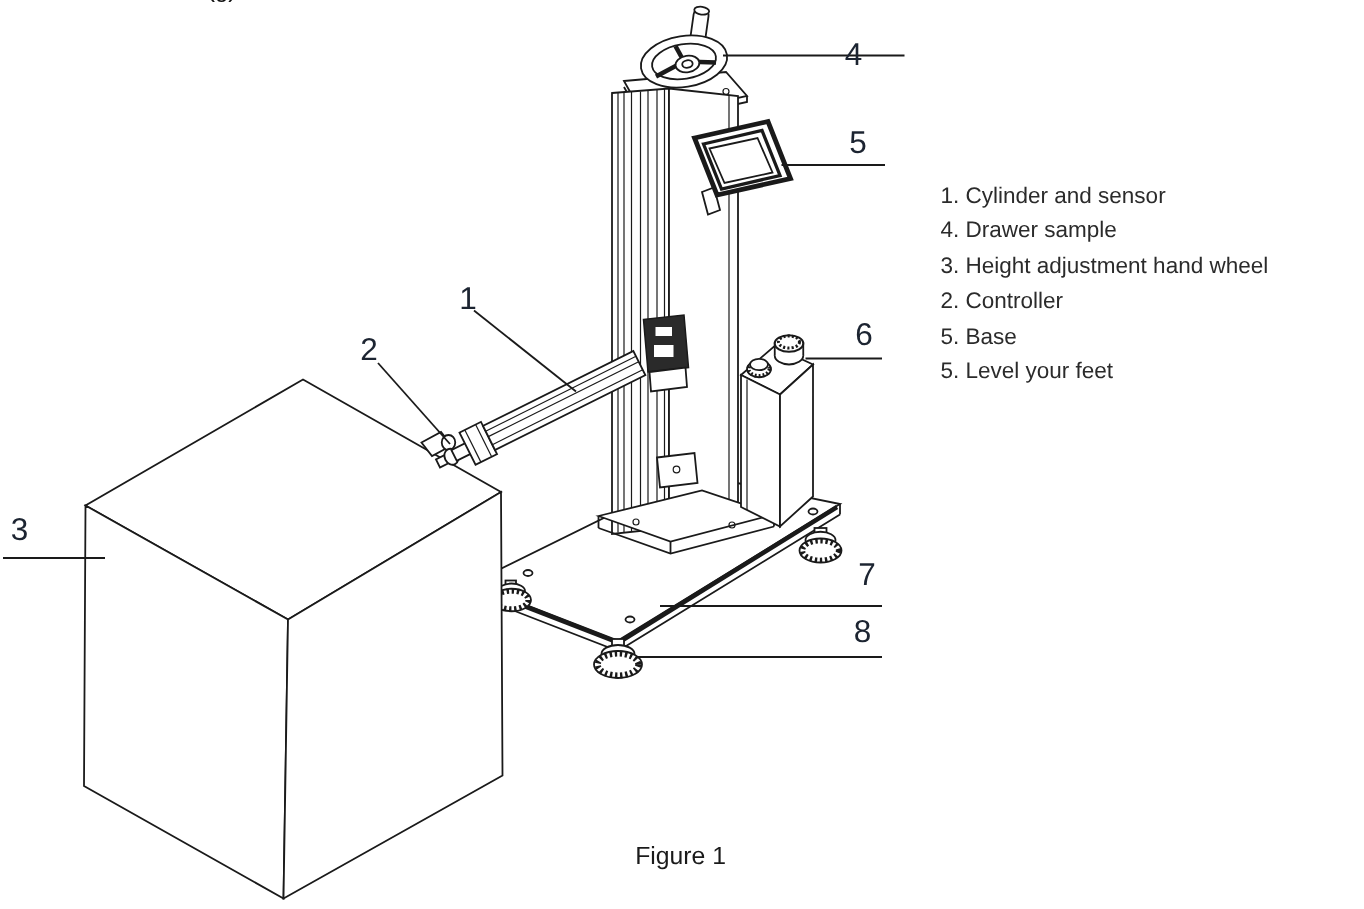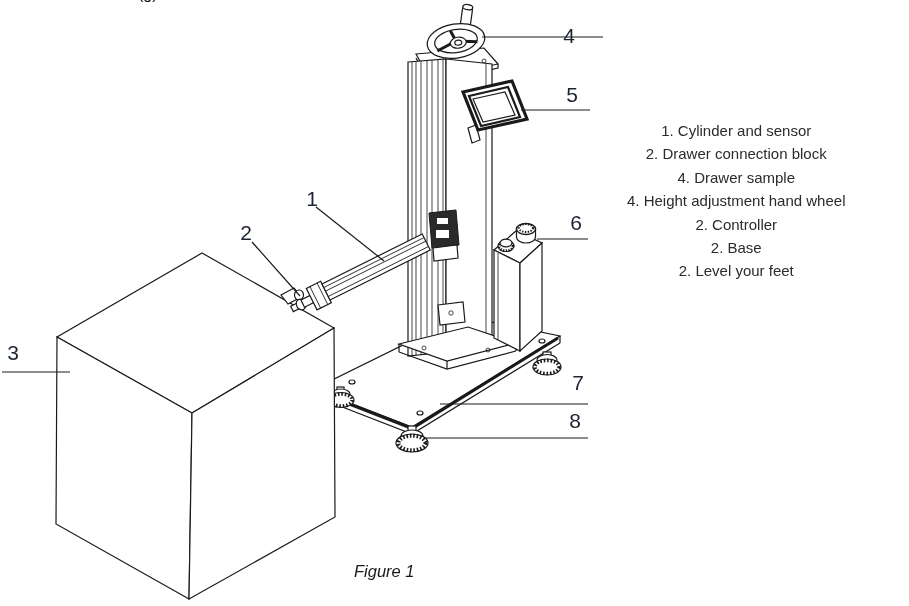--- a/index.html
+++ b/index.html
@@ -1,22 +1,22 @@
 <!DOCTYPE html>
 <html><head>
 <meta charset="utf-8">
 <style>
   html,body{margin:0;padding:0;background:#fff;}
   #canvas{position:relative;width:909px;height:606px;background:#fff;overflow:hidden;
           font-family:"Liberation Sans", sans-serif;}
   #diagram-svg{position:absolute;left:0;top:0;}
   .legend{position:absolute;left:627px;top:119px;color:#2b2b2b;font-size:15px;
-          line-height:23.4px;white-space:nowrap;text-align:center;}
-  .caption{position:absolute;left:354px;top:562px;width:130px;text-align:left;
-           color:#1a1a1a;font-size:16.5px;font-style:italic;}
+          line-height:23.4px;white-space:nowrap;}
+  .caption{position:absolute;left:354px;top:562px;width:130px;text-align:right;
+           color:#1a1a1a;font-size:16.5px;}
   .clip-top{position:absolute;left:138px;top:0;height:4px;width:90px;overflow:hidden;}
   .clip-top span{position:relative;top:-15px;font-size:16px;color:#111;}
   svg text{font-family:"Liberation Sans", sans-serif;font-size:21px;fill:#1c2431;}
   .ln{stroke:#1a1a1a;stroke-width:1.2;fill:none;}
   .shape{stroke:#1a1a1a;stroke-width:1.2;fill:#ffffff;}
   .thick{stroke:#1a1a1a;stroke-width:3;fill:none;}
   .thin{stroke:#1a1a1a;stroke-width:0.8;fill:none;}
 </style>
 </head>
 <body>
@@ -187,26 +187,25 @@
     <text x="569" y="43" text-anchor="middle">4</text>
     <text x="572" y="102" text-anchor="middle">5</text>
     <text x="576" y="230" text-anchor="middle">6</text>
     <text x="578" y="390" text-anchor="middle">7</text>
     <text x="575" y="428" text-anchor="middle">8</text>
   </g>
 </svg>
 
 <div class="legend">
   <div>1. Cylinder and sensor</div>
-  <div>2. Drawer connection block</div>
   <div>4. Drawer sample</div>
-  <div>4. Height adjustment hand wheel</div>
+  <div>3. Height adjustment hand wheel</div>
   <div>2. Controller</div>
-  <div>2. Base</div>
-  <div>2. Level your feet</div>
+  <div>5. Base</div>
+  <div>5. Level your feet</div>
 </div>
 
 <div class="caption">Figure 1</div>
 
 <div class="clip-top">
   <span>(g)</span>
 </div>
 
 </div>
 

